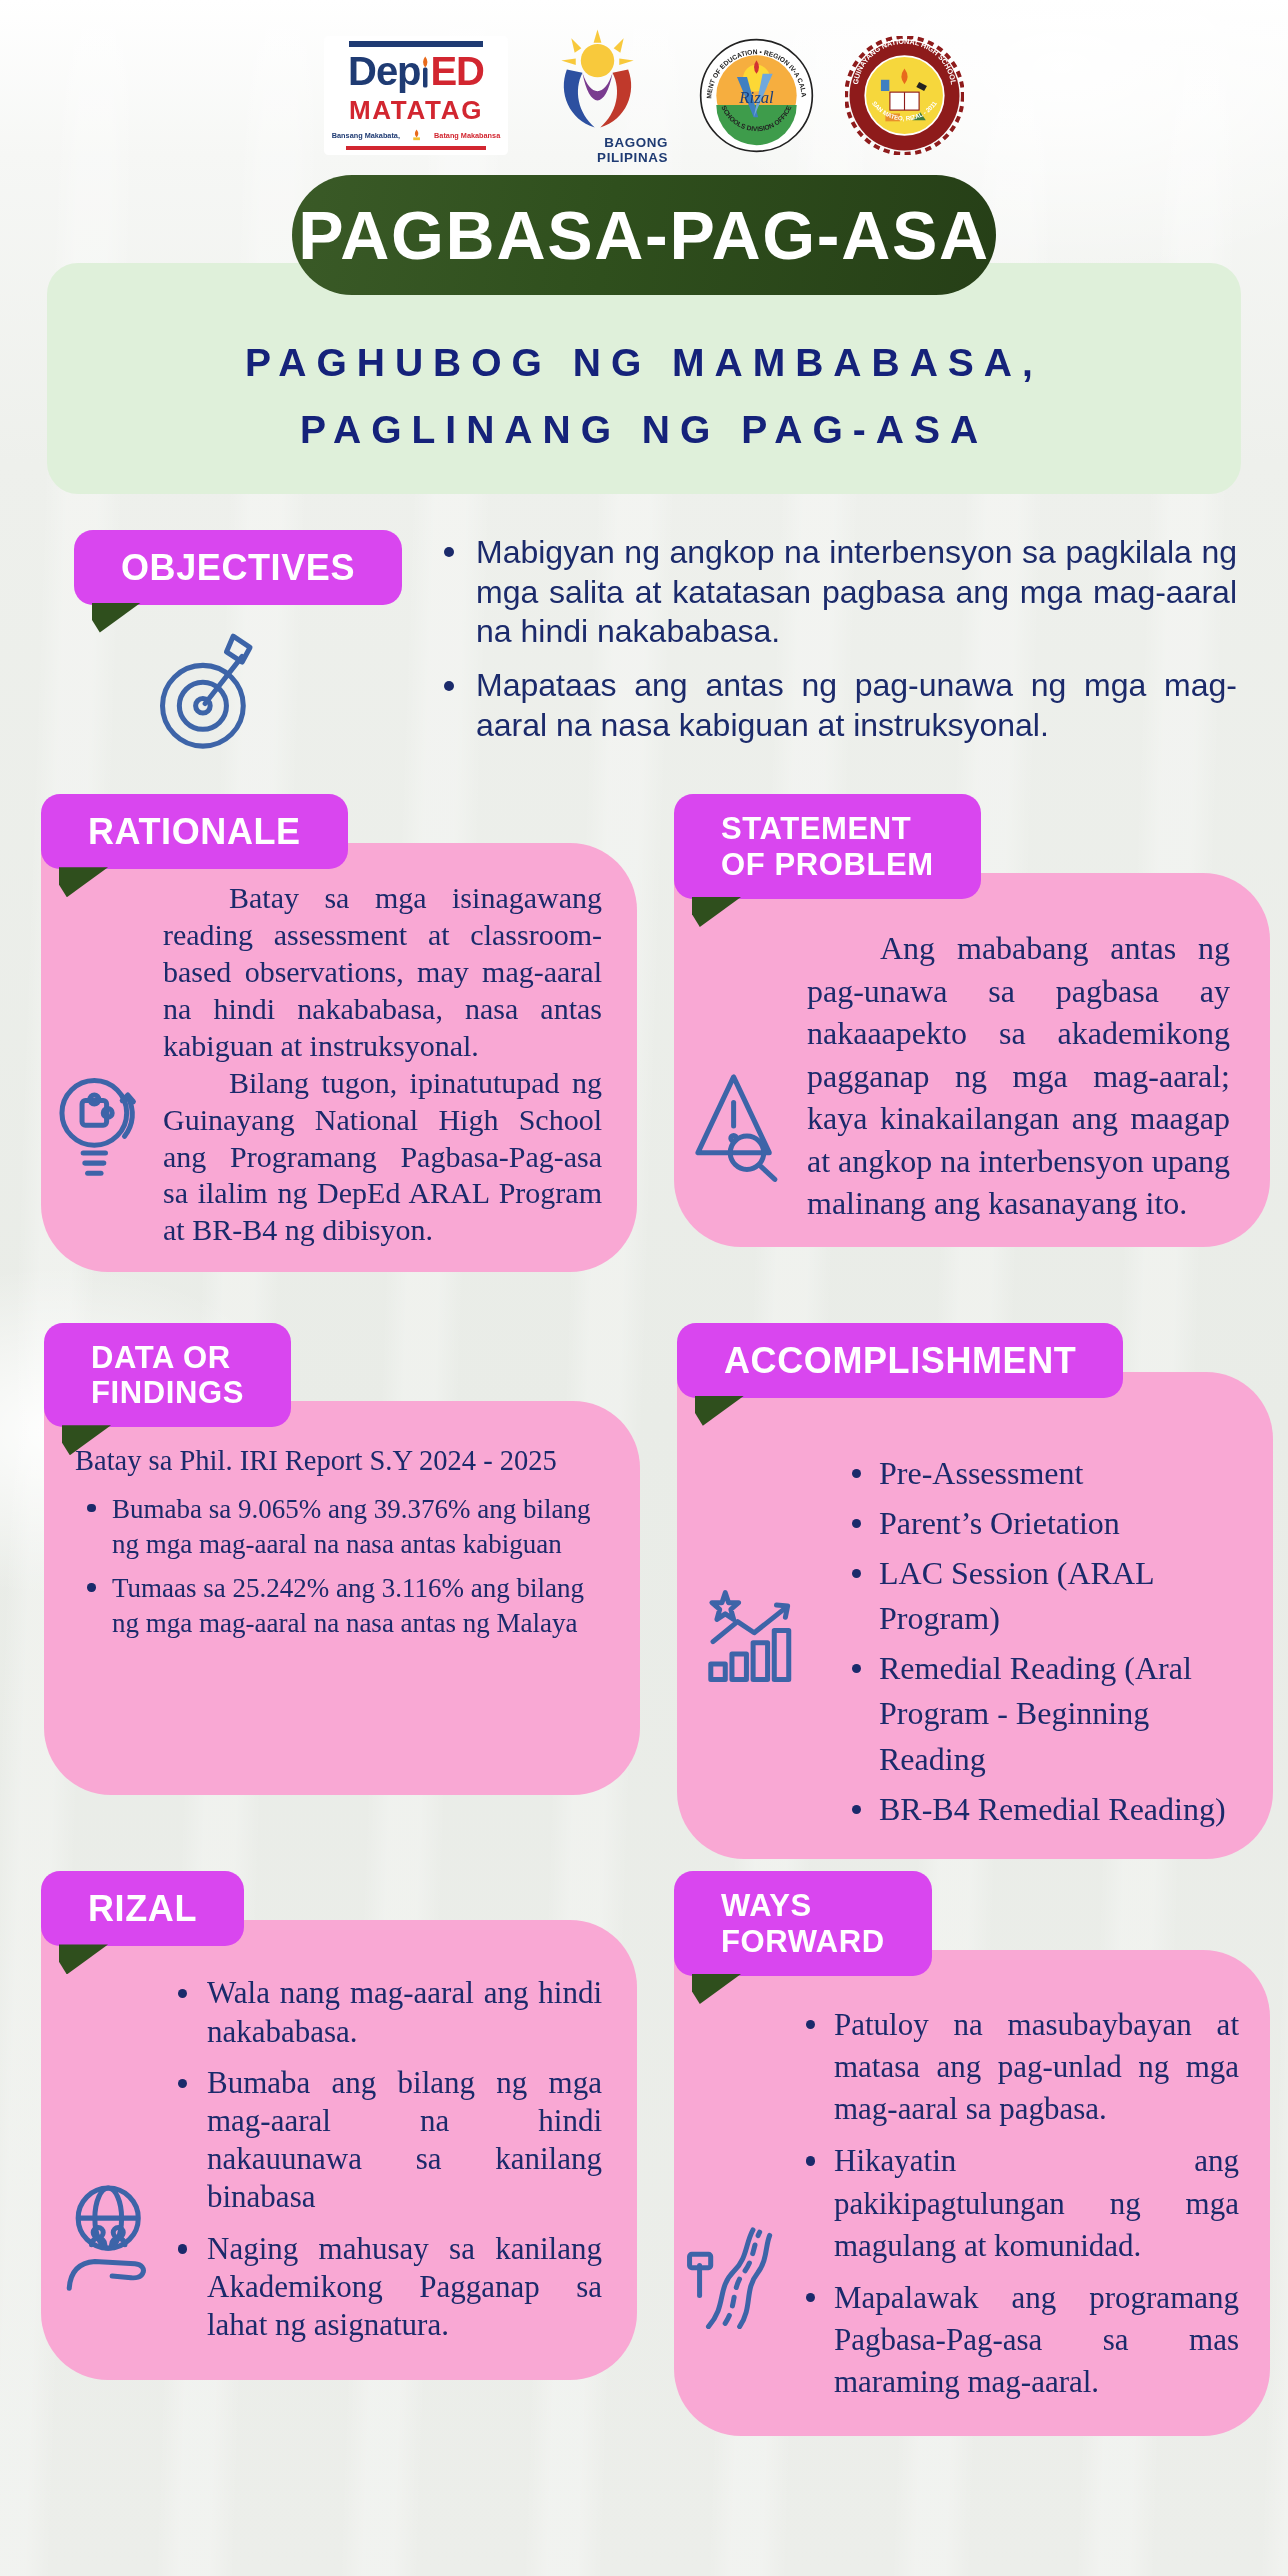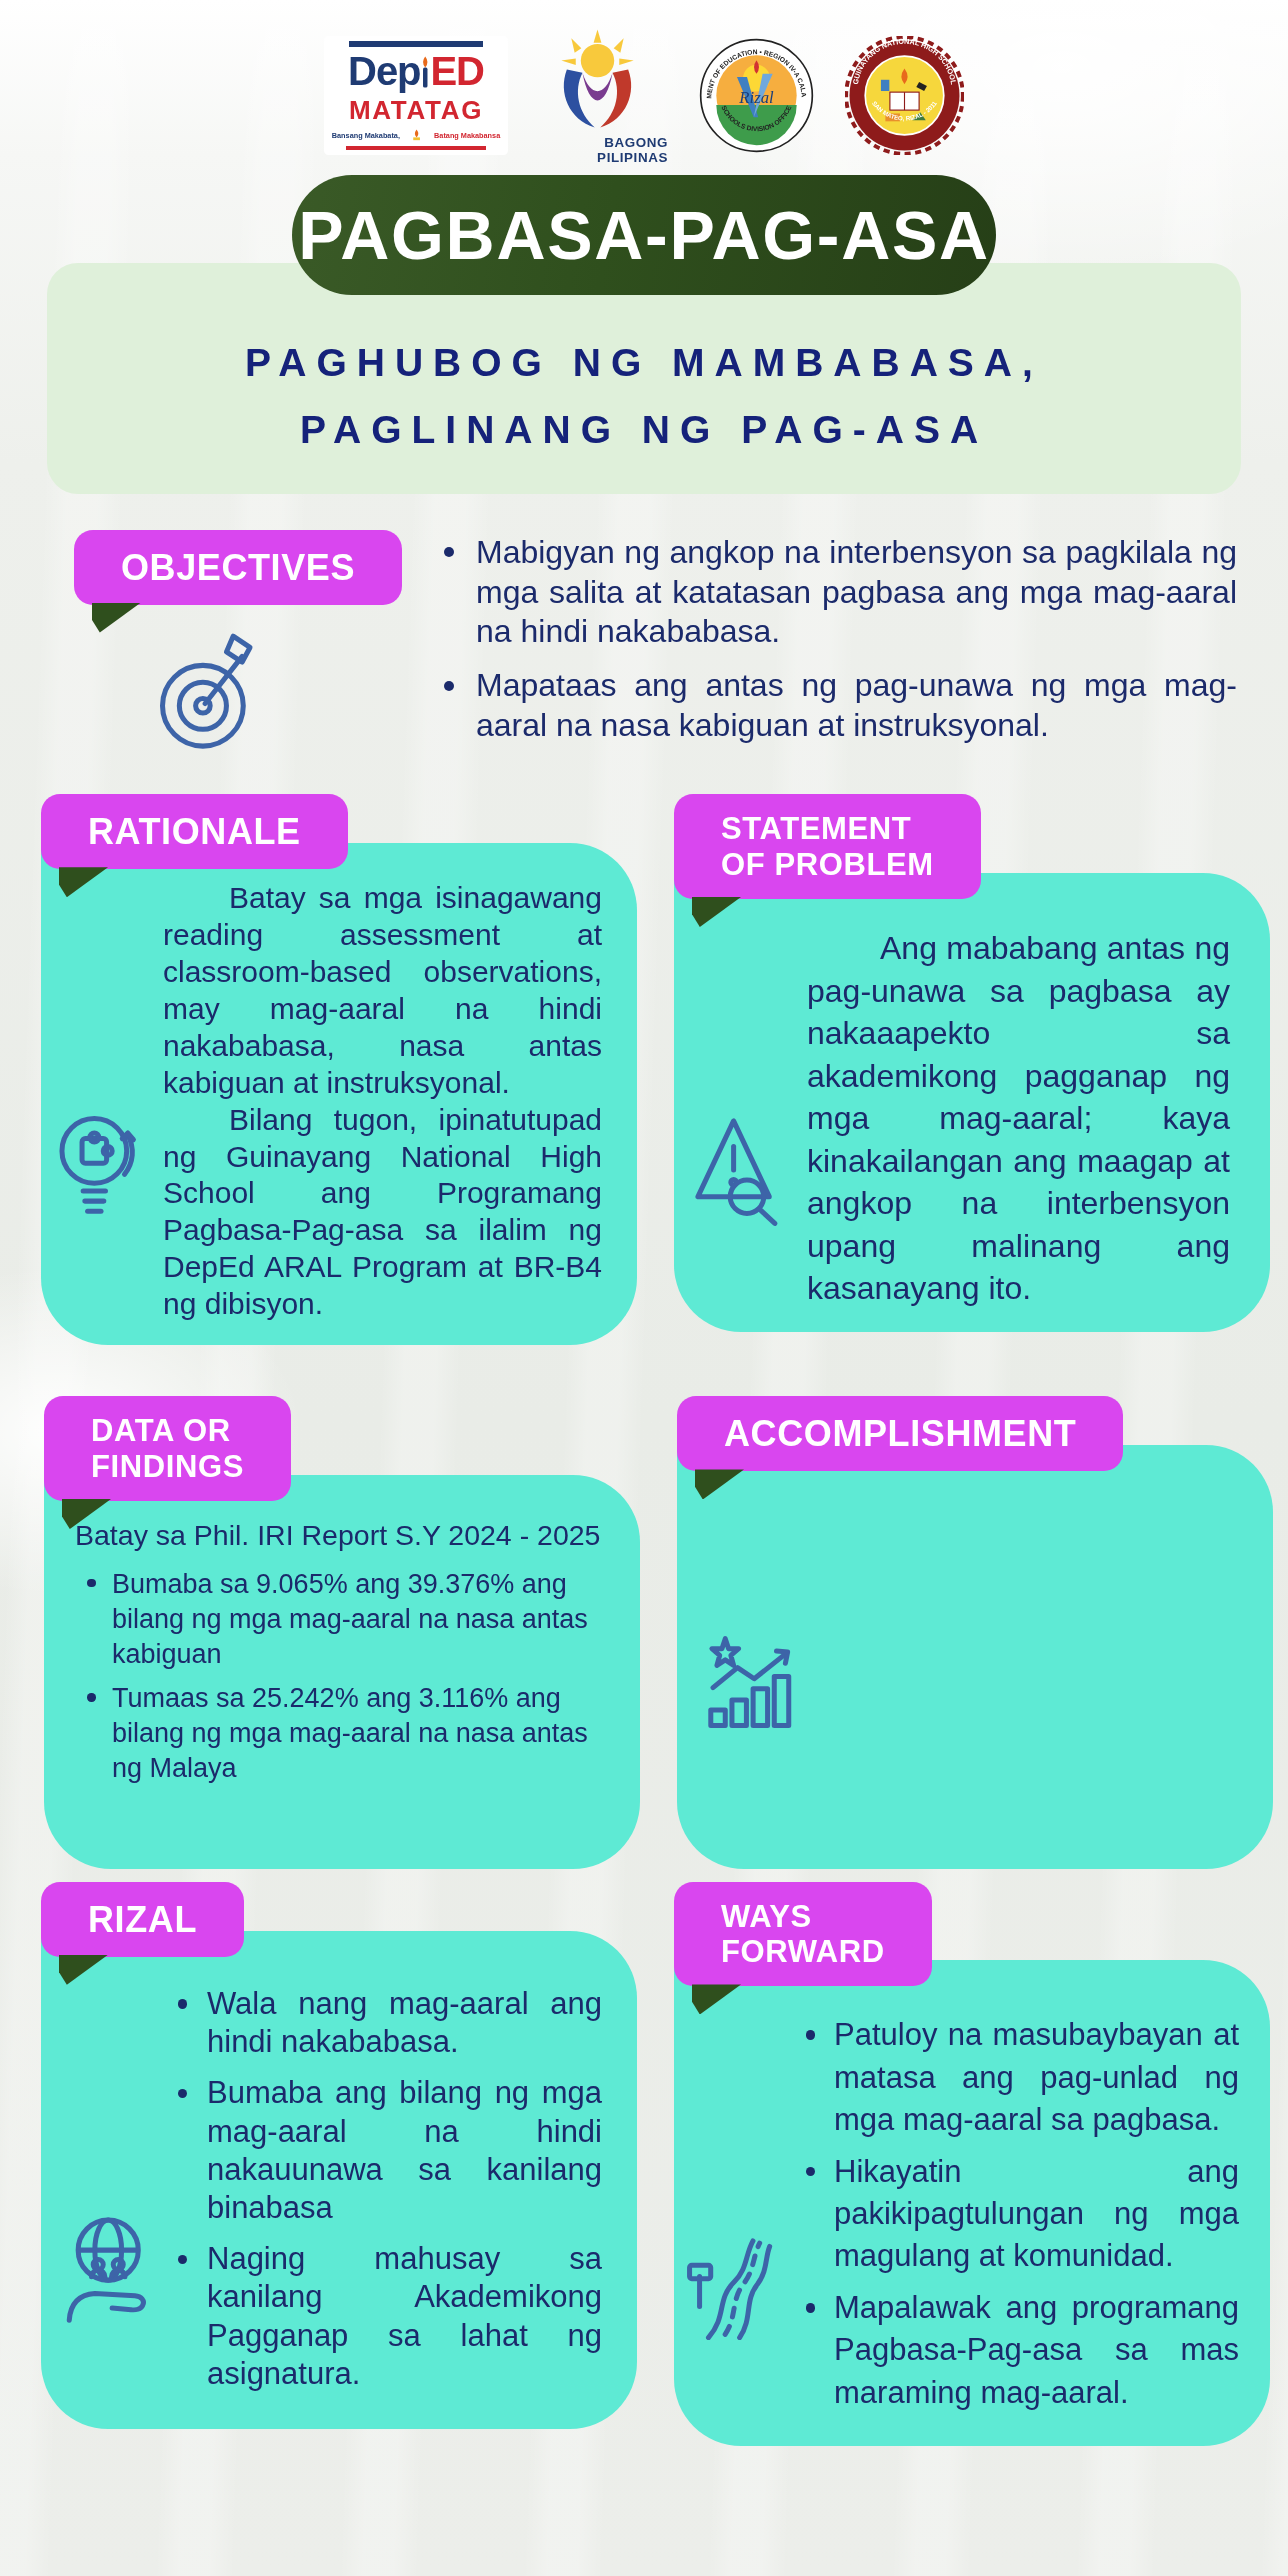--- a/index.html
+++ b/index.html
@@ -69,22 +69,22 @@
   .obj-list{ flex:1; list-style:none; margin-top:3.4px; }
   .obj-list li{ position:relative; padding-left:40px; color:#1B2A6B; font-size:32px; line-height:1.24; text-align:justify; margin-bottom:14.5px; }
   .obj-list li::before{ content:""; position:absolute; left:7.8px; top:14.5px; width:10px; height:10px; border-radius:50%; background:#1B2A6B; }
 
   
   .row{ display:flex; gap:37px; margin:34px 41px 0; }
   .row.r2{ margin-top:51px;margin-left:44px; }
   .row.r3{ margin-top:12.3px; }
   .col{ width:596px; flex:none; display:flex; flex-direction:column; }
   .card{
-    position:relative; background:#5eead4; border-radius:9px 67px 67px 67px;
-    margin-top:-26px; z-index:1; color:#1B2A6B;
+    position:relative; background:#f9a8d4; border-radius:9px 67px 67px 67px;
+    margin-top:-26px; z-index:1; color:#1B2A6B;font-family:Liberation Serif, serif;
   }
   .side-icon{ position:absolute; }
   .card p{ text-align:justify; }
 
   .card.rationale{ padding:37px 35px 22.4px 122px; min-height:391px; }
   .card.rationale p{ font-size:30px; line-height:1.23; text-indent:66px; }
   .card.rationale .side-icon{ left:13.4px; top:52%; }
 
   .card.statement{ padding:54px 40px 22.4px 133px; min-height:366px; }
   .card.statement p{ font-size:32px; line-height:1.33; text-indent:73px; }
@@ -290,20 +290,27 @@
           <svg class="line-ic" width="103" height="103" viewBox="0 0 185 185">
             <polygon points="40,12 46,30 64,30 50,42 55,60 40,50 25,60 30,42 16,30 34,30"></polygon>
             <polyline points="18,100 62,64 92,84 150,38"></polyline>
             <polyline points="132,34 152,36 148,56"></polyline>
             <rect x="14" y="140" width="26" height="28"></rect>
             <rect x="52" y="122" width="26" height="46"></rect>
             <rect x="90" y="102" width="26" height="66"></rect>
             <rect x="128" y="80" width="26" height="88"></rect>
           </svg>
         </span>
+        <ul class="list">
+          <li>Pre-Assessment</li>
+          <li>Parent’s Orietation</li>
+          <li>LAC Session (ARAL Program)</li>
+          <li>Remedial Reading (Aral Program - Beginning Reading</li>
+          <li>BR-B4 Remedial Reading)</li>
+        </ul>
       </div>
     </div>
   </div>
 
   <div class="row r3">
     <div class="col">
       <div class="bubble single">
         <span class="l">RIZAL</span>
       </div>
       <div class="card impact">

